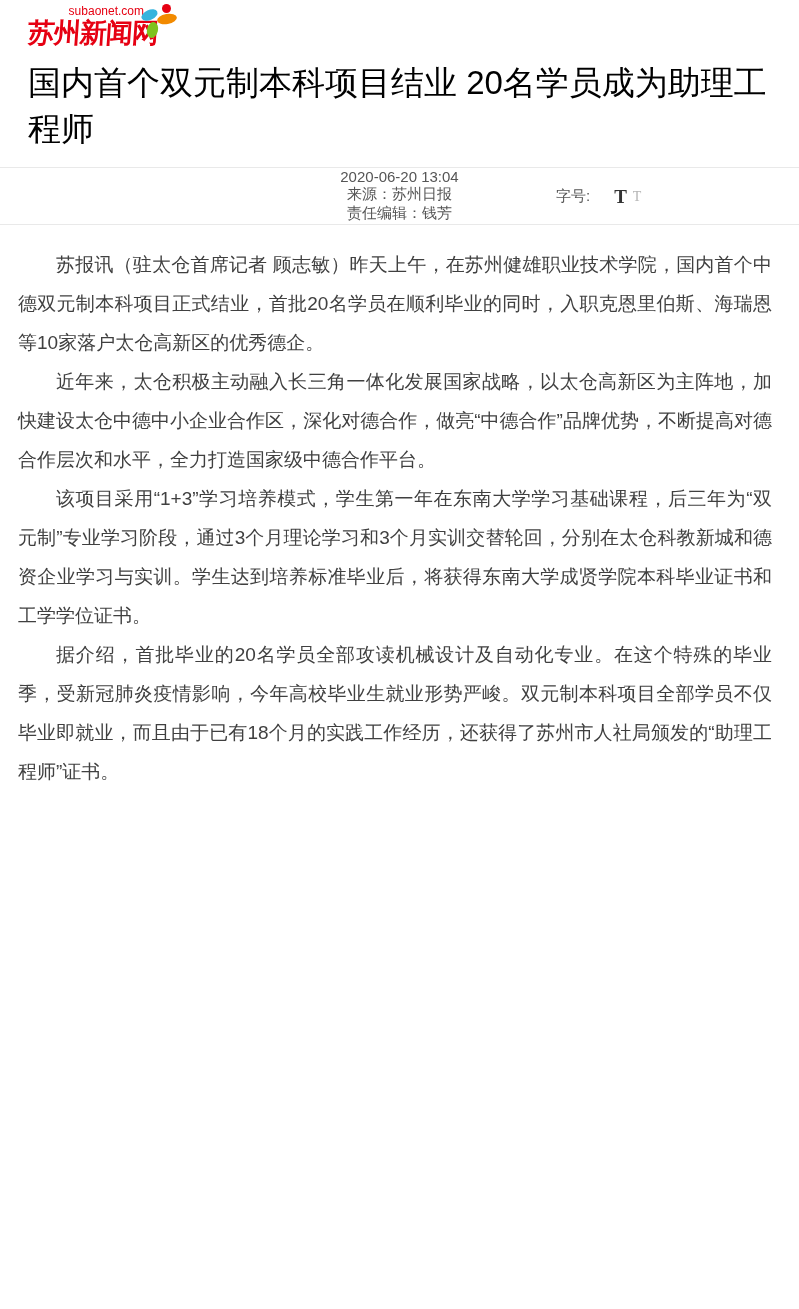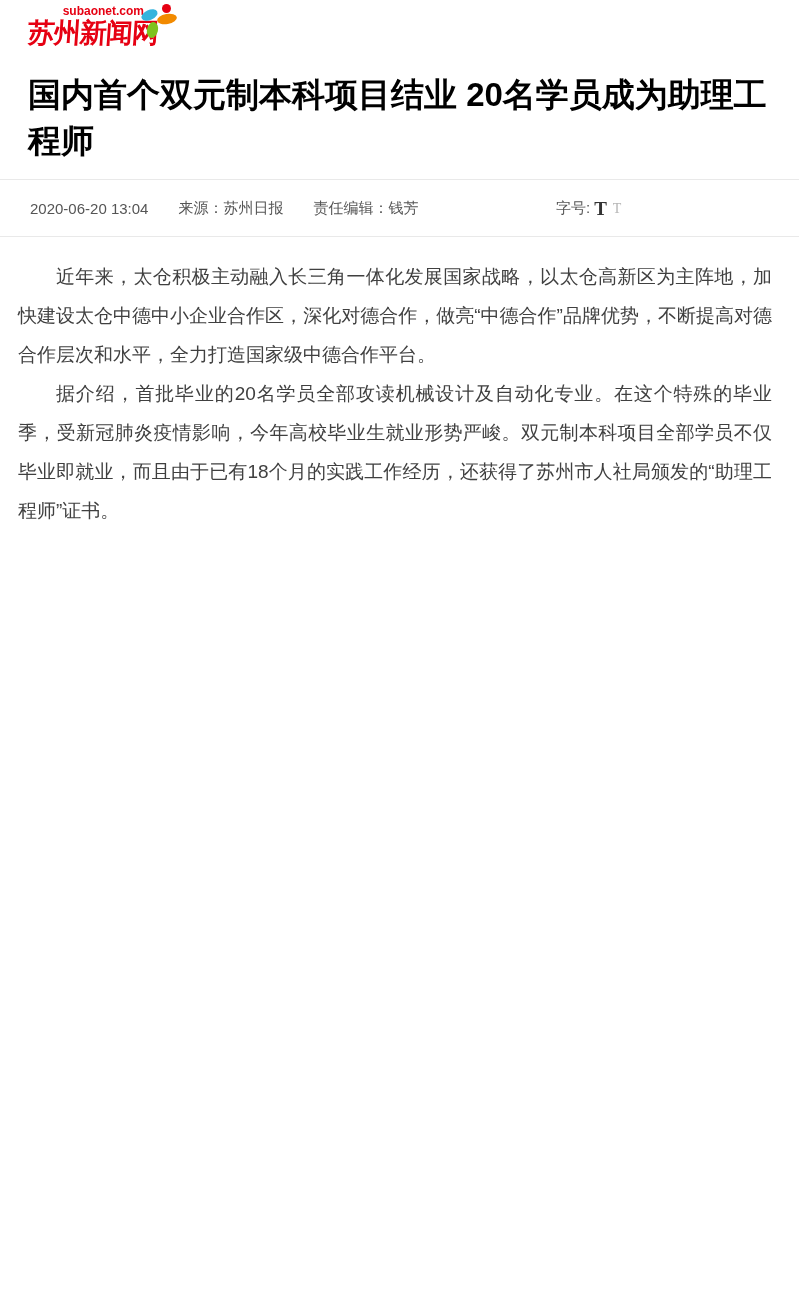--- a/index.html
+++ b/index.html
@@ -9,21 +9,21 @@
     width: 799px;
     font-family: "Liberation Sans", "DejaVu Sans", sans-serif;
   }
   .page { width: 799px; min-height: 1309px; background: #fff; }
 
   
   .header { position: relative; height: 52px; padding: 4px 0 0 28px; }
   .logo-block { position: relative; display: inline-block; cursor: pointer; }
   .logo-domain {
     display: block; text-align: right;
-    font-size: 12px; font-weight: bold; color: #e60012;
+    font-size: 12px; font-weight: normal; color: #e60012;
     padding-right: 14px; line-height: 14px;
   }
   .logo-sitename {
     display: block;
     font-size: 27px; font-weight: bold; color: #e60012;
     line-height: 30px; letter-spacing: -1px;
     transform: skewX(-4deg);
   }
   .pinwheel { position: absolute; left: 110px; top: -2px; width: 40px; height: 44px; }
   .petal { position: absolute; }
@@ -34,42 +34,43 @@
 
   .breadcrumb {
     position: absolute; left: 148px; top: 26px;
     font-size: 16px; color: #4c4c4c; letter-spacing: 1px;
   }
   .breadcrumb .crumb { cursor: pointer; }
   .breadcrumb .sep { color: #4c4c4c; margin: 0 6px; }
 
   
   .article-title {
-    margin: 20px 28px 0 28px;
+    margin: 8px 28px 0 28px;
     font-size: 33px; line-height: 46px;
-    font-weight: bold; color: #000;
+    font-weight: normal; color: #000;
   }
 
   .divider { border: none; border-top: 1px solid #e9e9e9; margin: 15px 0 0 0; }
 
   
   .meta-row {
     position: relative; height: 57px;
     display: flex; align-items: center;
     padding-left: 30px;
     font-size: 15px; color: #555;
     border-bottom: 1px solid #e9e9e9;
+    flex-direction: column;
   }
   .meta-item { margin-right: 30px; white-space: nowrap; }
   .fontsize-ctrl {
     position: absolute; left: 556px; top: 0; height: 57px;
     display: flex; align-items: center;
     font-size: 15px; color: #555;
   }
-  .fontsize-label { margin-right: 4px; }
+  .fontsize-label { margin-right: 24px; }
   .t-large {
     font-family: "Liberation Serif", "DejaVu Serif", serif;
     font-size: 19px; font-weight: bold; color: #333;
     cursor: pointer; margin-right: 6px; line-height: 1;
   }
   .t-small {
     font-family: "Liberation Serif", "DejaVu Serif", serif;
     font-size: 14px; color: #b5b5b5;
     cursor: pointer; line-height: 1;
   }
@@ -115,24 +116,26 @@
 
     <div class="fontsize-ctrl">
       <span class="fontsize-label">字号:</span>
       <span class="t-large">T</span>
       <span class="t-small">T</span>
     </div>
   </div>
 
   <div class="article-body">
 
+      <p>苏报讯（驻太仓首席记者 顾志敏）昨天上午，在苏州健雄职业技术学院，国内首个中德双元制本科项目正式结业，首批20名学员在顺利毕业的同时，入职克恩里伯斯、海瑞恩等10家落户太仓高新区的优秀德企。</p>
 
 
       <p>近年来，太仓积极主动融入长三角一体化发展国家战略，以太仓高新区为主阵地，加快建设太仓中德中小企业合作区，深化对德合作，做亮“中德合作”品牌优势，不断提高对德合作层次和水平，全力打造国家级中德合作平台。</p>
 
 
+      <p>该项目采用“1+3”学习培养模式，学生第一年在东南大学学习基础课程，后三年为“双元制”专业学习阶段，通过3个月理论学习和3个月实训交替轮回，分别在太仓科教新城和德资企业学习与实训。学生达到培养标准毕业后，将获得东南大学成贤学院本科毕业证书和工学学位证书。</p>
 
 
       <p>据介绍，首批毕业的20名学员全部攻读机械设计及自动化专业。在这个特殊的毕业季，受新冠肺炎疫情影响，今年高校毕业生就业形势严峻。双元制本科项目全部学员不仅毕业即就业，而且由于已有18个月的实践工作经历，还获得了苏州市人社局颁发的“助理工程师”证书。</p>
 
     </div>
 
 </div>
 
 </body></html>

